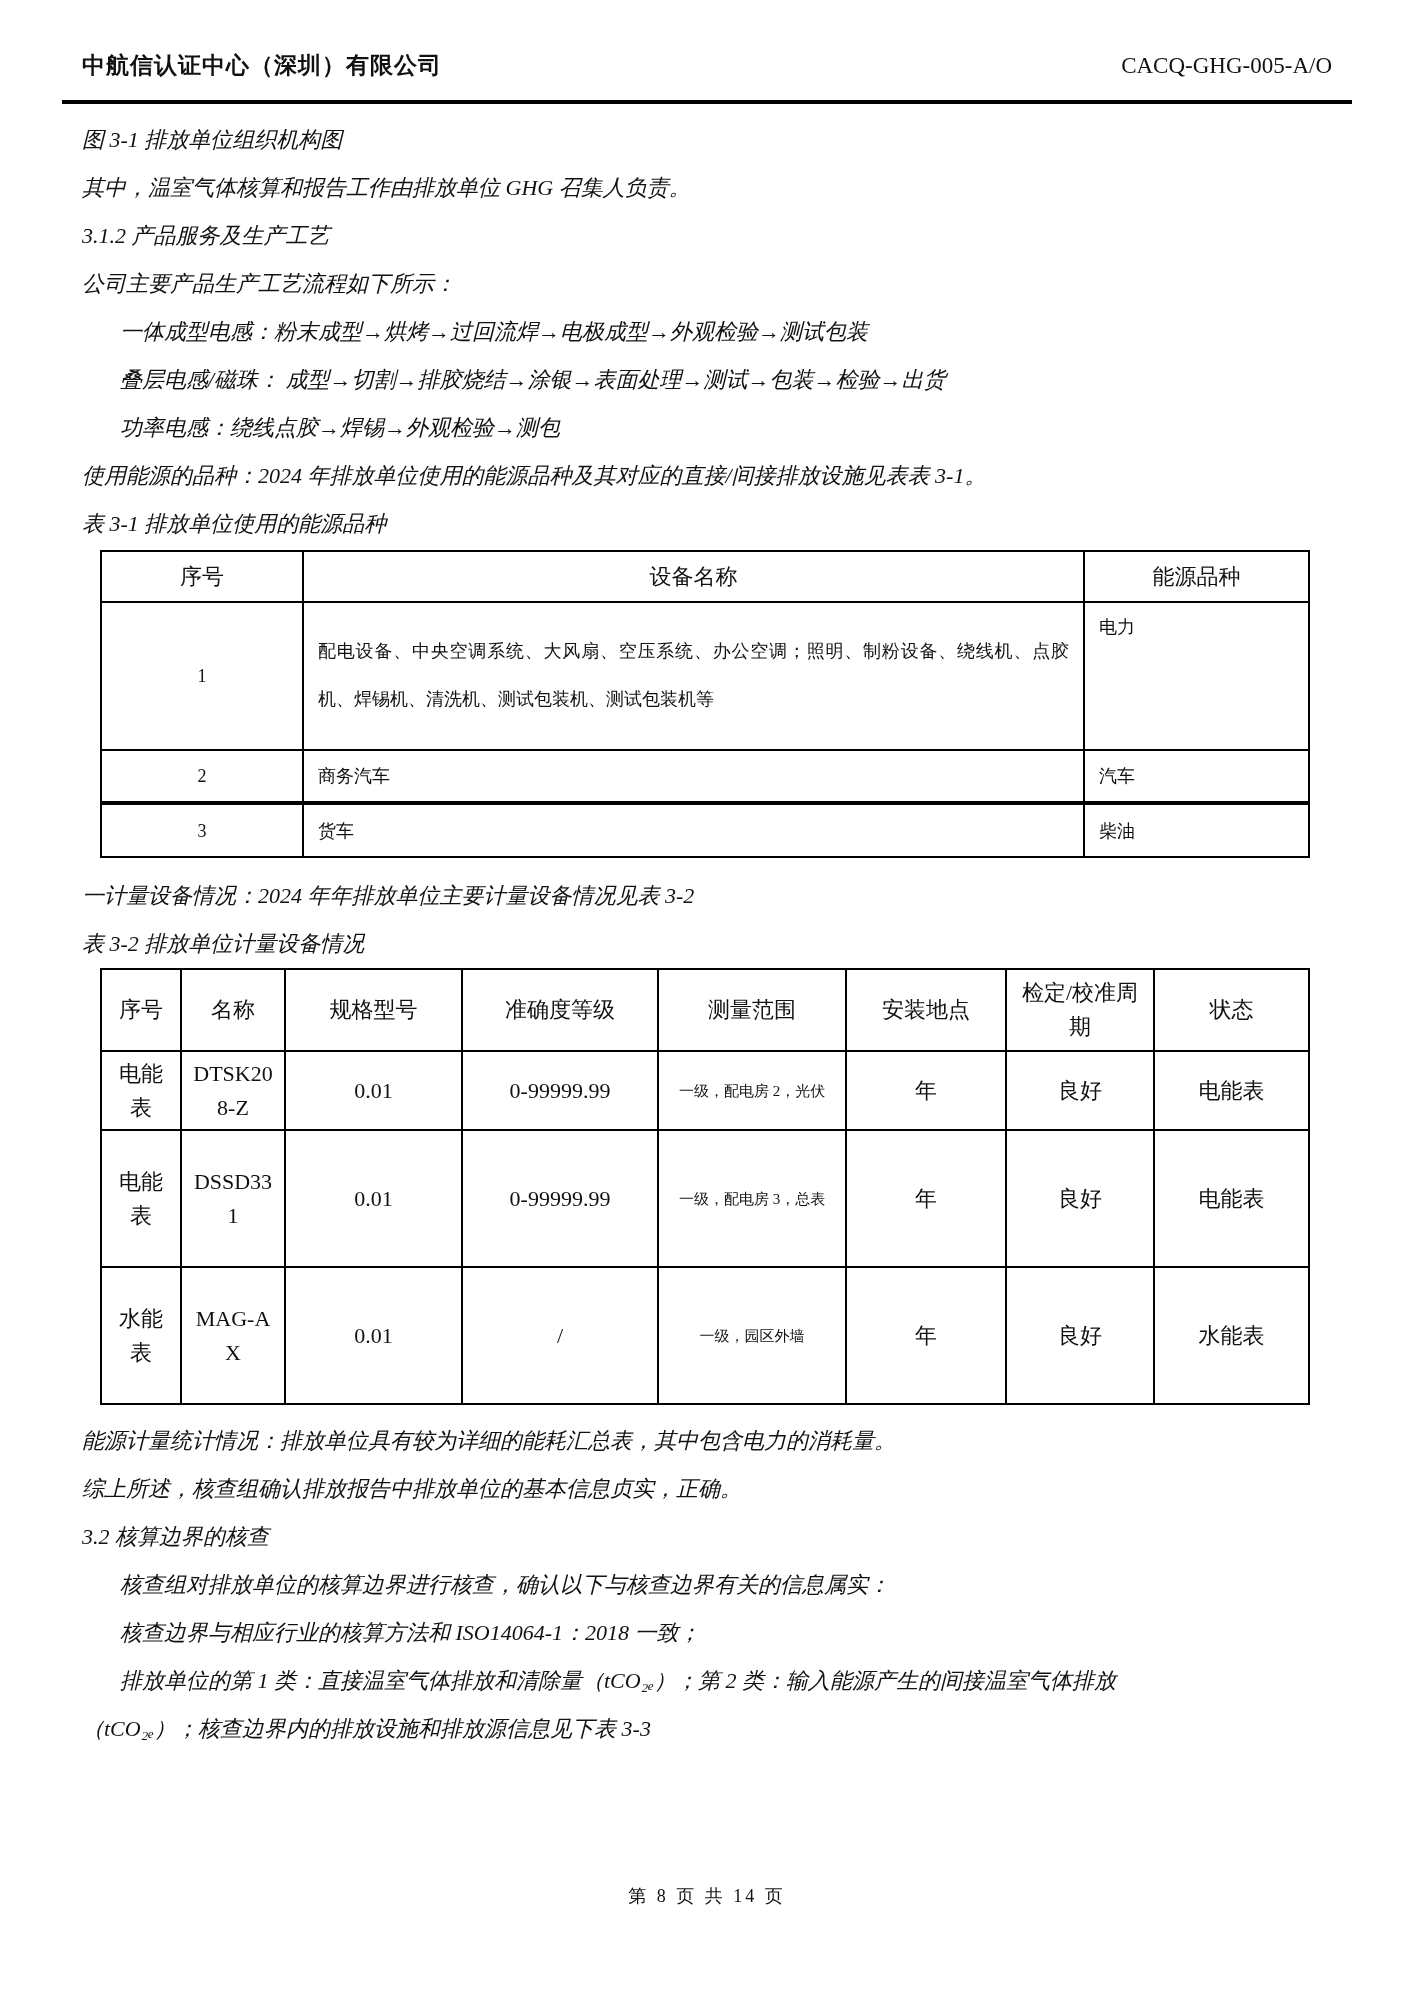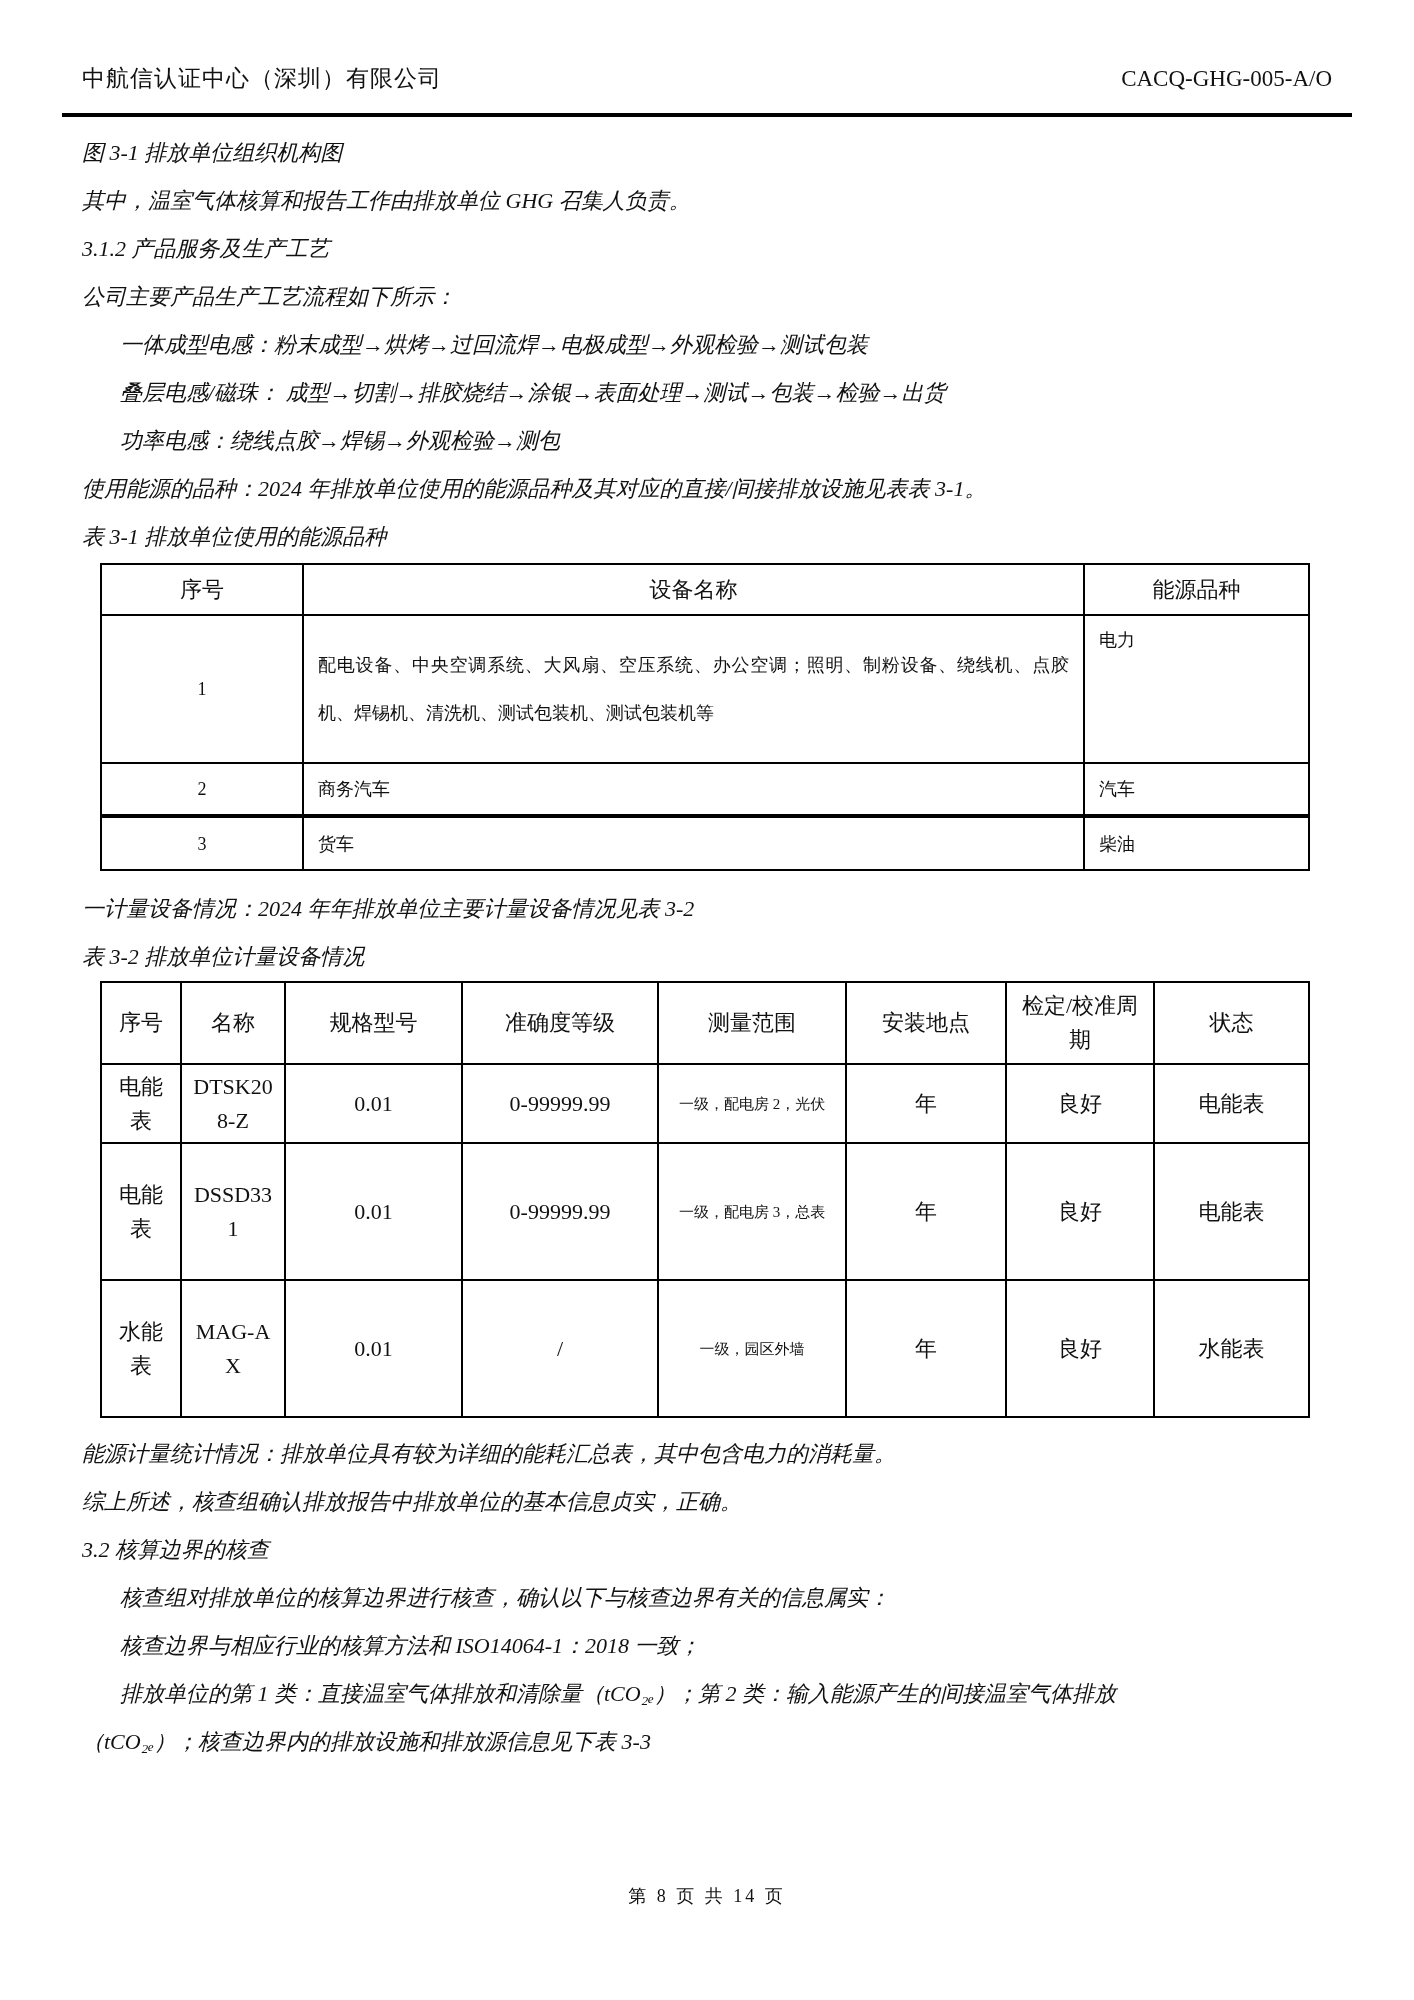--- a/index.html
+++ b/index.html
@@ -12,41 +12,41 @@
     font-family:"Liberation Serif","DejaVu Serif",serif;
     overflow:hidden;
   }
   .hdr {
     margin:0 62px;
     padding:52px 20px 20px 20px;
     border-bottom:4px solid #000;
     display:flex; justify-content:space-between; align-items:flex-end;
     font-size:23px; line-height:28px;
   }
-  .hdr .company { font-weight:400; letter-spacing:1px;margin-top:13px; }
+  .hdr .company { font-weight:700; letter-spacing:1px; }
   .hdr .code { font-weight:400; }
   .body { margin:0 82px; }
   .line {
     margin:0; font-size:22px; line-height:48px;
     white-space:nowrap;
     font-style:italic;
   }
   .first { margin-top:12px; }
   .indent { padding-left:38px; }
   .mt14 { margin-top:14px; }
   .mt12 { margin-top:12px; }
   table { border-collapse:collapse; table-layout:fixed; margin-left:18px; width:1208px; }
   th, td { border:2px solid #000; font-weight:normal; vertical-align:middle; }
   
   .t1 { margin-top:2px; }
   .t1 th { height:47px; font-size:22px; text-align:center; }
   .t1 td { font-size:18px; line-height:48px; }
   .t1 .c-center { text-align:center; }
   .t1 .c-left { text-align:left; padding:0 14px; }
-  .t1 .justify { text-align:justify; }
+  .t1 .justify { text-align:justify;font-family:Liberation Mono, monospace; }
   .t1 .r1 td { height:144px; }
   .t1 .r2 td { height:48px; border-bottom:4px solid #000; }
   .t1 .r3 td { height:49px; }
   
   .t2 th { height:80px; font-size:22px; text-align:center; line-height:34px; padding:0 6px; }
   .t2 td { font-size:22px; line-height:34px; text-align:center; padding:0 8px; word-break:break-all; }
   .t2 .r1 td { height:77px; }
   .t2 .r2 td { height:135px; }
   .t2 .r3 td { height:135px; }
   .t2 .small { font-size:15px; line-height:26px; padding:0 10px; }

